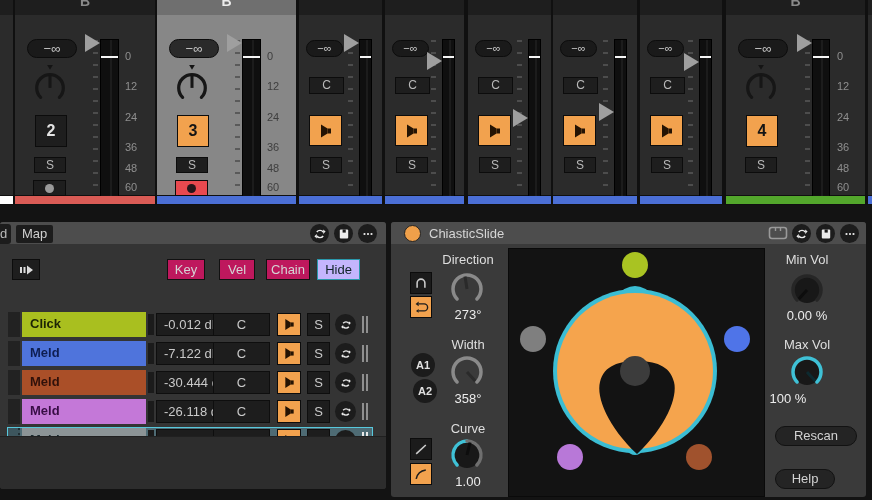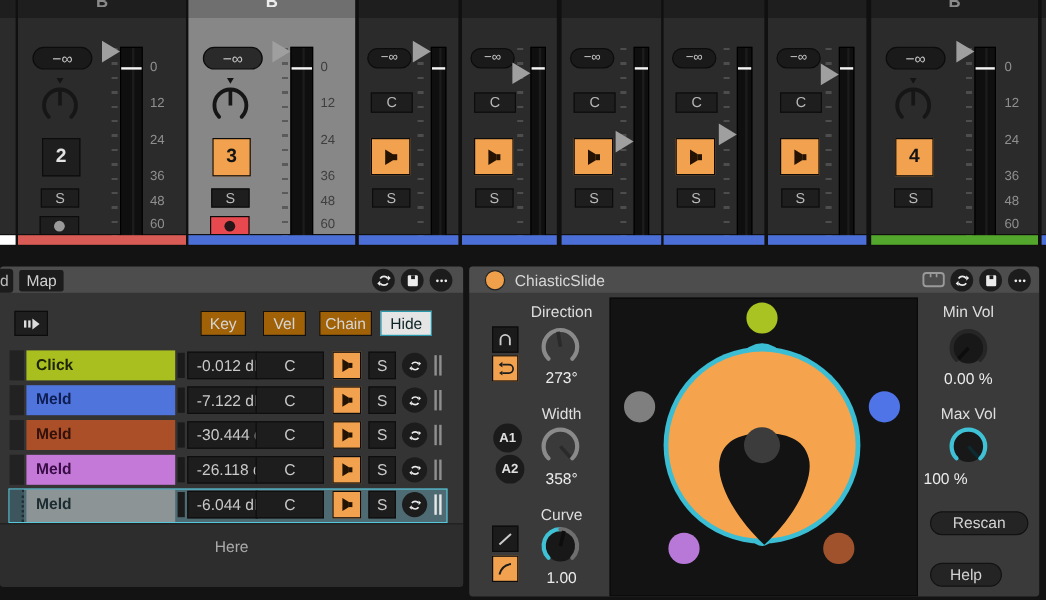--- a/index.html
+++ b/index.html
@@ -61,25 +61,25 @@
               font-size:13px; line-height:17px; padding:0 6px; border-radius:2px; }
   .circicon { position:absolute; top:2px; width:19px; height:19px; border-radius:50%;
               background:#1c1c1c; display:flex; align-items:center; justify-content:center; }
 
   
   .map-panel { left:0; width:386px; height:267px; background:#343434; }
   .fragbox { position:absolute; left:0; top:2px; width:11px; height:20px; background:#1c1c1c;
              border-radius:0 3px 3px 0; color:#bbb; font-size:13px; line-height:19px; overflow:hidden; }
   .autosel { position:absolute; left:12px; top:37px; width:28px; height:21px; background:#1e1e1e;
              border:1px solid #0c0c0c; display:flex; align-items:center; justify-content:center; }
-  .tab { position:absolute; top:37px; height:21px; background:#a16207; color:#d5d5d5;
+  .tab { position:absolute; top:37px; height:21px; background:#be185d; color:#d5d5d5;
          font-size:13px; text-align:center; line-height:20px; border:1px solid #111; }
-  .tab.active { background:#e5e5e5; color:#0e2326; border-color:#2a98ab; }
-
-  .row { position:absolute; left:8px; width:364px; height:25px; }
+  .tab.active { background:#c4b5fd; color:#0e2326; border-color:#2a98ab; }
+
+  .row { position:absolute; left:8px; width:364px; height:25px;margin-top:20px; }
   .row .handle { position:absolute; left:0; top:0; width:12px; height:100%; background:#222; }
   .row .name { position:absolute; left:14px; top:0; width:124px; height:100%;
                font-size:13px; line-height:24px; padding-left:8px; font-weight:bold; }
   .row .mmeter { position:absolute; left:140px; top:2px; width:6px; height:21px; background:#1b1b1b; }
   .row .val { position:absolute; left:148px; top:1px; width:59px; height:23px; background:#1d1d1d;
               border:1px solid #0e0e0e; color:#c9c9c9; font-size:13px; line-height:21px;
               padding-left:7px; overflow:hidden; white-space:nowrap; }
   .row .pan { position:absolute; left:205px; top:1px; width:57px; height:23px; background:#1d1d1d;
               border:1px solid #0e0e0e; color:#c9c9c9; font-size:13px; line-height:21px; text-align:center; }
   .row .mute { position:absolute; left:269px; top:1px; width:24px; height:23px; background:#f2a24e;
@@ -493,21 +493,20 @@
             <polygon points="6,10 6,15.5 3,12.8" fill="#ececec"></polygon>
           </svg>
         </div>
         <div class="bars">
             <i style="left:0"></i>
             <i style="left:4px"></i>
           </div>
       </div>
 
       <div class="droparea">
-        <div>Here</div>
       </div>
     </div>
 
     <div class="panel chi-panel">
       <div class="titlebar">
         <div style="position:absolute;left:13px;top:3px;width:17px;height:17px;border-radius:50%;background:#f0a04a;border:1px solid #242424"></div>
         <div style="position:absolute;left:38px;top:4px;font-size:13px;color:#d6d6d6">ChiasticSlide</div>
         <svg style="position:absolute;left:377px;top:4px" width="20" height="14" viewBox="0 0 20 14">
           <rect x="1.5" y="1.5" width="17" height="11" rx="2.5" fill="none" stroke="#9a9a9a" stroke-width="1.6"></rect>
           <line x1="7.5" y1="1.5" x2="7.5" y2="5" stroke="#9a9a9a" stroke-width="1.4"></line>

